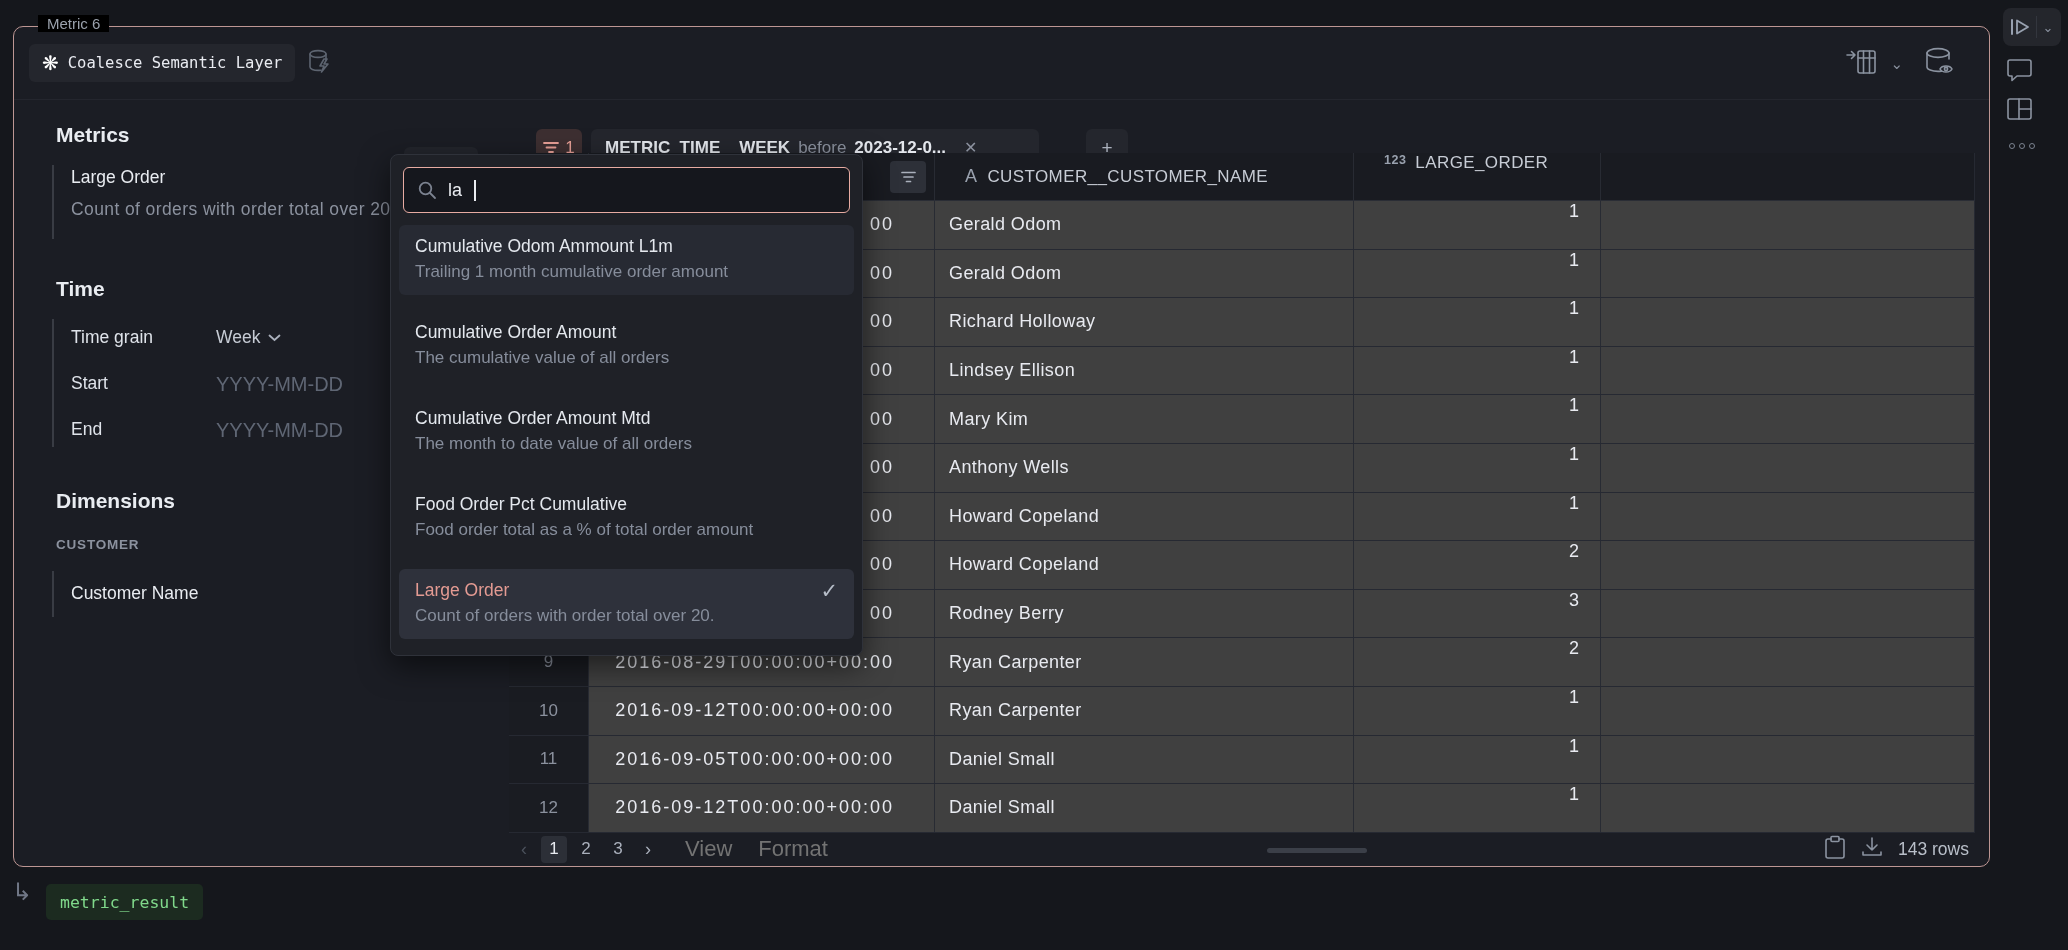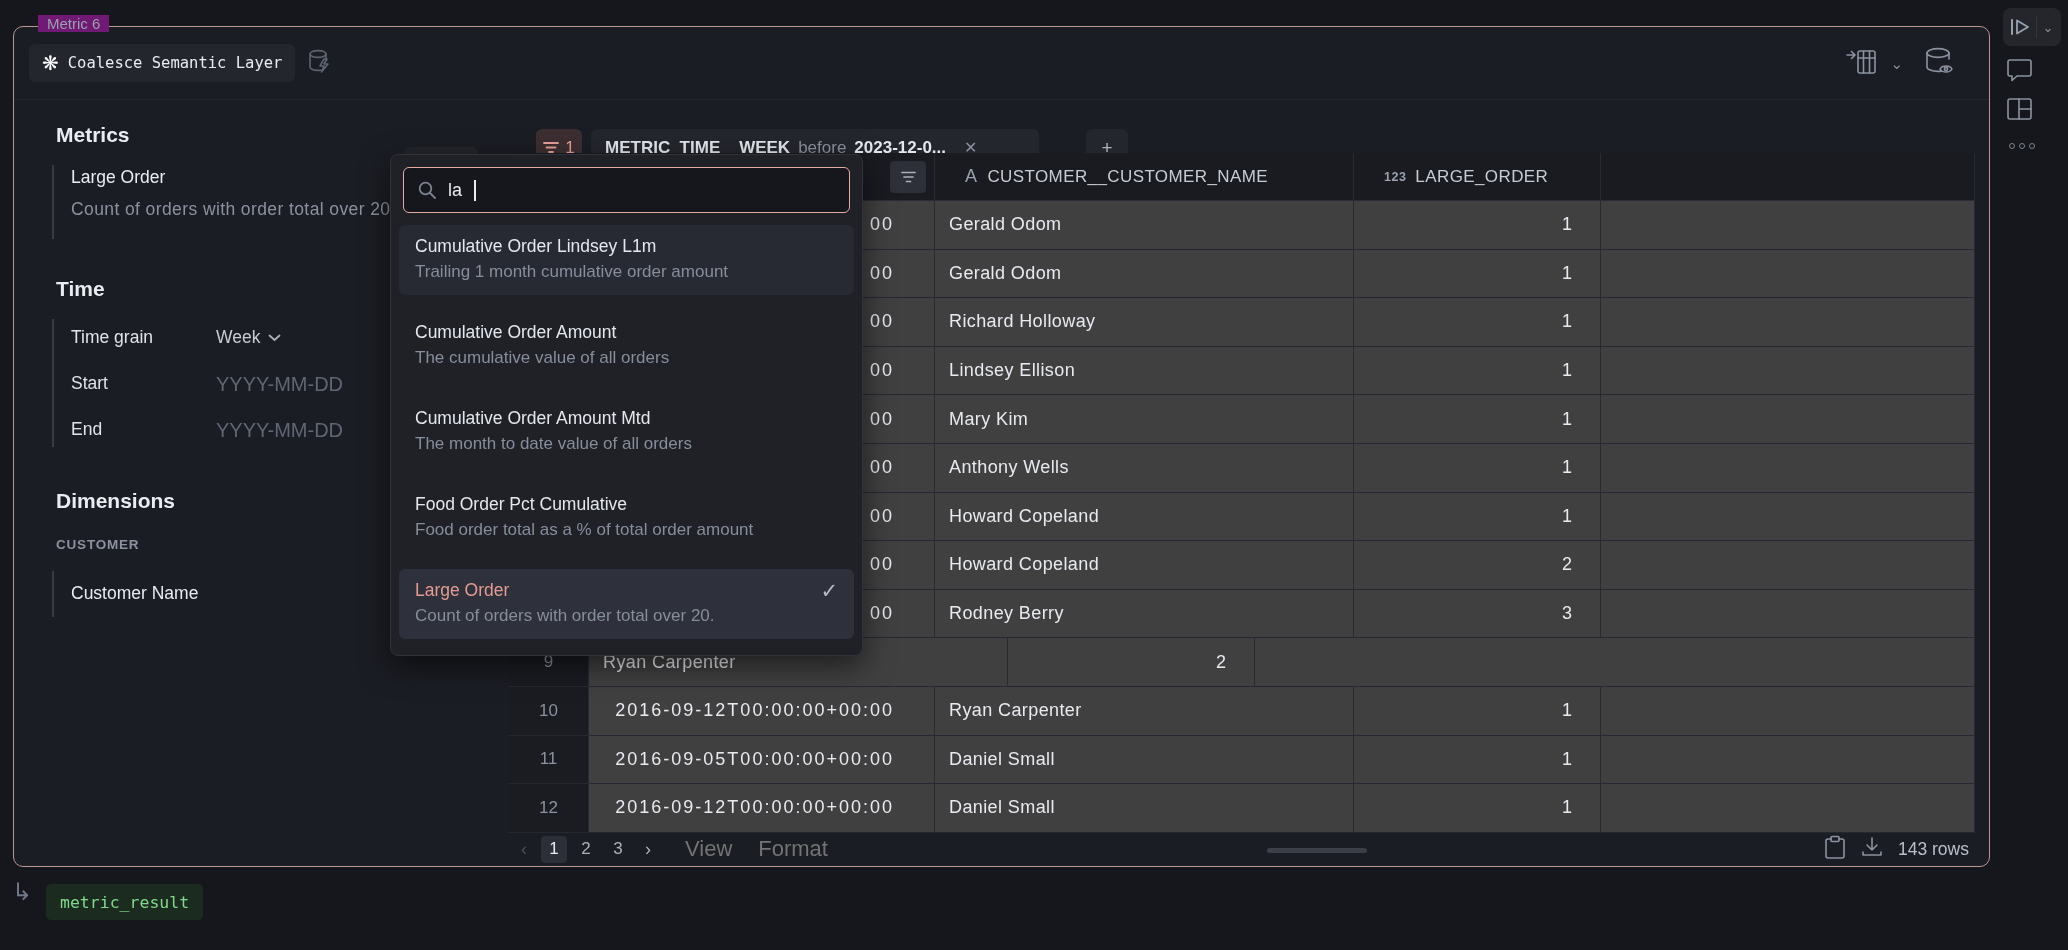--- a/index.html
+++ b/index.html
@@ -3,21 +3,21 @@
 <meta charset="utf-8">
 <style>
   * { margin:0; padding:0; box-sizing:border-box; }
   html,body { width:2068px; height:950px; background:#15171c; overflow:hidden;
     font-family:"Liberation Sans", sans-serif; color:#e8eaf0; }
 
   
   .cell { position:absolute; left:13px; top:26px; width:1977px; height:841px;
     background:#1b1d24; border:1.5px solid #bd9693; border-radius:10px; }
   .cell-legend { position:absolute; top:-12px; left:24px; padding:0 9px;
-    background:#701a75; color:#9aa1ac; font-size:15px; }
+    background:#000000; color:#9aa1ac; font-size:15px; }
 
   
   .cell-header { position:absolute; left:0; top:0; right:0; height:73px;
     border-bottom:1px solid #24262e; display:flex; align-items:center; padding-left:15px; }
   .brand-chip { height:38px; background:#24262d; border-radius:6px; display:flex;
     align-items:center; gap:9px; padding:0 13px; }
   .brand-logo { color:#ffffff; font-size:20px; line-height:1; }
   .brand-label { font-family:"DejaVu Sans Mono", monospace; font-size:15.5px; color:#e9ebf1; }
   .db-edit { margin-left:12px; }
   .hdr-right { position:absolute; top:18px; right:28px; display:flex; align-items:center; gap:12px; }
@@ -49,21 +49,21 @@
   .filter-add { position:absolute; left:1072px; top:102px; width:42px; height:37px; background:#24262d;
     border-radius:6px; display:flex; align-items:center; justify-content:center; color:#aab0bc; font-size:19px; }
 
   
   .table { position:absolute; left:495px; top:126px; width:1466px; }
   .thead { display:flex; height:48px; background:#191b21; border-bottom:1px solid #2a2d35; }
   .trow { display:flex; height:48.6px; background:#404040; border-bottom:1px solid #262932; }
   .col-num   { width:80px;  background:#1a1c22; border-right:1px solid #282b33; display:flex; align-items:center; justify-content:center; color:#8b919e; font-size:17px; }
   .col-date  { width:346px; border-right:1px solid #282b33; display:flex; align-items:center; justify-content:flex-end; padding-right:40px; font-size:18px; letter-spacing:2px; white-space:nowrap; overflow:hidden; }
   .col-cust  { width:419px; border-right:1px solid #282b33; display:flex; align-items:center; padding-left:14px; font-size:18px; letter-spacing:.4px; }
-  .col-val   { width:247px; border-right:1px solid #282b33; display:flex; align-items:center; justify-content:flex-end; padding-right:28px; font-size:18px; }
+  .col-val   { width:247px; border-right:1px solid #282b33; display:flex; justify-content:flex-end; padding-right:21px; font-size:18px; }
   .col-rest  { flex:1; border-right:1px solid #262932; }
   .thead .col-num { background:#191b21; }
   .th-label { color:#c7ccd5; font-size:17px; letter-spacing:.4px; white-space:nowrap; }
   .type-a { color:#99a1ae; font-size:18px; margin-right:10px; font-weight:400; }
   .type-123 { color:#99a1ae; font-size:12.5px; font-weight:700; margin-right:9px; letter-spacing:.5px; }
   .thead .col-cust, .thead .col-val { justify-content:flex-start; padding-left:30px; }
   .thead .col-date { position:relative; }
   .hdr-filter-btn { position:absolute; right:8px; top:8px; width:36px; height:32px; background:#2d3038;
     border-radius:4px; display:flex; align-items:center; justify-content:center; }
 
@@ -286,20 +286,21 @@
   <div class="trow">
     <div class="col-num">8</div>
     <div class="col-date">00</div>
     <div class="col-cust">Rodney Berry</div>
     <div class="col-val">3</div>
     <div class="col-rest"></div>
   </div>
 
   <div class="trow">
     <div class="col-num">9</div>
+    <div class="col-date">2016-08-29T00:00:00+00:00</div>
     <div class="col-cust">Ryan Carpenter</div>
     <div class="col-val">2</div>
     <div class="col-rest"></div>
   </div>
 
   <div class="trow">
     <div class="col-num">10</div>
     <div class="col-date">2016-09-12T00:00:00+00:00</div>
     <div class="col-cust">Ryan Carpenter</div>
     <div class="col-val">1</div>
@@ -356,21 +357,21 @@
   <div class="dd-search">
     <svg width="20" height="20" viewBox="0 0 20 20">
         <circle cx="8.5" cy="8.5" r="5.8" stroke="#7c8391" stroke-width="1.8" fill="none"></circle>
         <path d="M13 13 L18 18" stroke="#7c8391" stroke-width="1.8" stroke-linecap="round"></path>
       </svg>
     <span class="dd-query">la</span>
       <span class="caret"></span>
   </div>
   <div class="dd-items" id="dd-items">
   <div class="dd-item hover">
-    <div class="dd-title">Cumulative Order Lindsey L1m</div>
+    <div class="dd-title">Cumulative Odom Ammount L1m</div>
     <div class="dd-desc">Trailing 1 month cumulative order amount</div>
 
   </div>
 
   <div class="dd-item">
     <div class="dd-title">Cumulative Order Amount</div>
     <div class="dd-desc">The cumulative value of all orders</div>
 
   </div>
 

